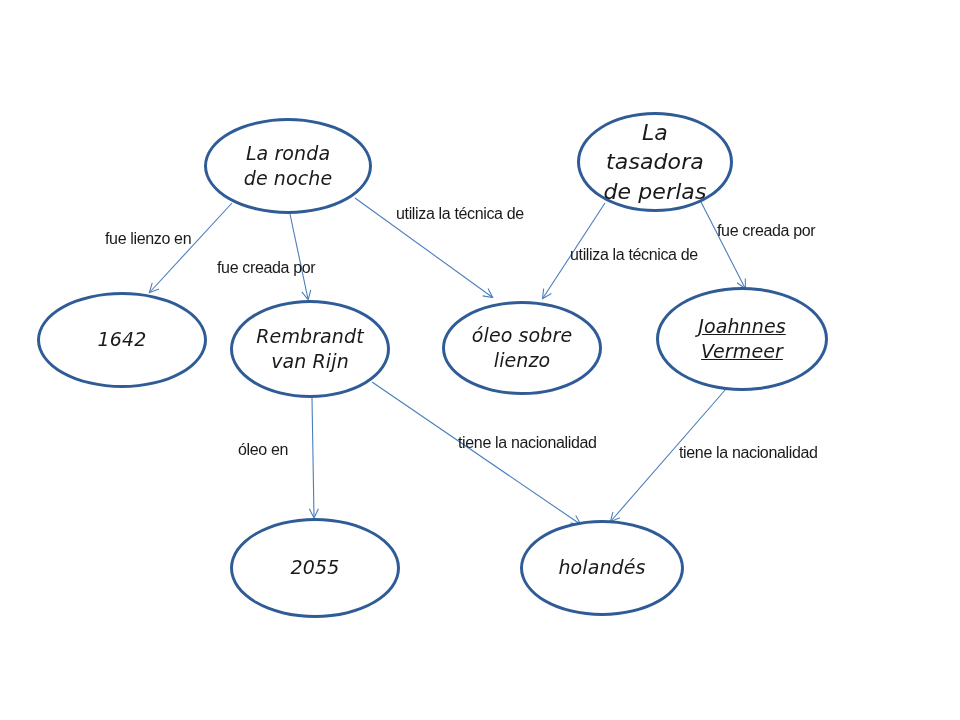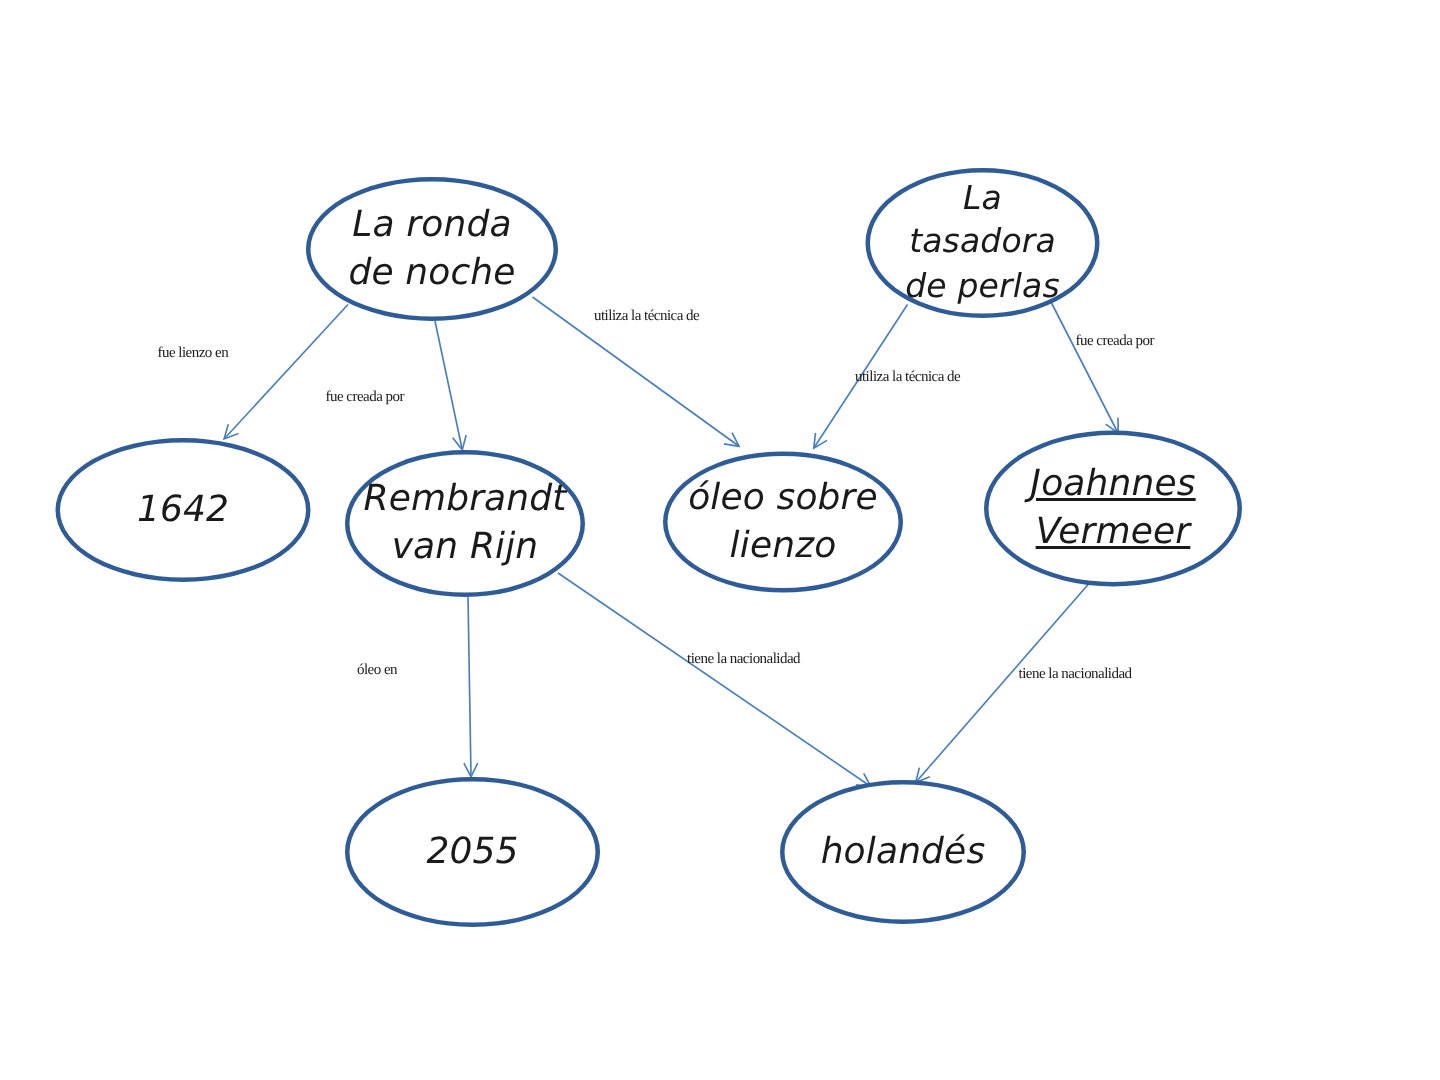--- a/index.html
+++ b/index.html
@@ -33,34 +33,34 @@
     border-radius: 50%;
     background: #ffffff;
     display: flex;
     align-items: center;
     justify-content: center;
     text-align: center;
   }
   .node-label {
     font-family: "DejaVu Sans", sans-serif;
     font-style: italic;
-    font-size: 24px;
+    font-size: 19px;
     color: #1a1a1a;
     line-height: 1.32;
     letter-spacing: 0.1px;
     white-space: pre-line;
     padding: 0 10px;
   }
   .node-label.small {
     font-size: 22px;
   }
   .edge-label {
     position: absolute;
-    font-family: Liberation Serif, serif;
-    font-size: 10px;
+    font-family: Liberation Sans, sans-serif;
+    font-size: 16px;
     color: #1a1a1a;
     white-space: nowrap;
     letter-spacing: -0.35px;
     background: transparent;
   }
 </style>
 </head>
 <body>
 
 <div id="diagram-canvas">

